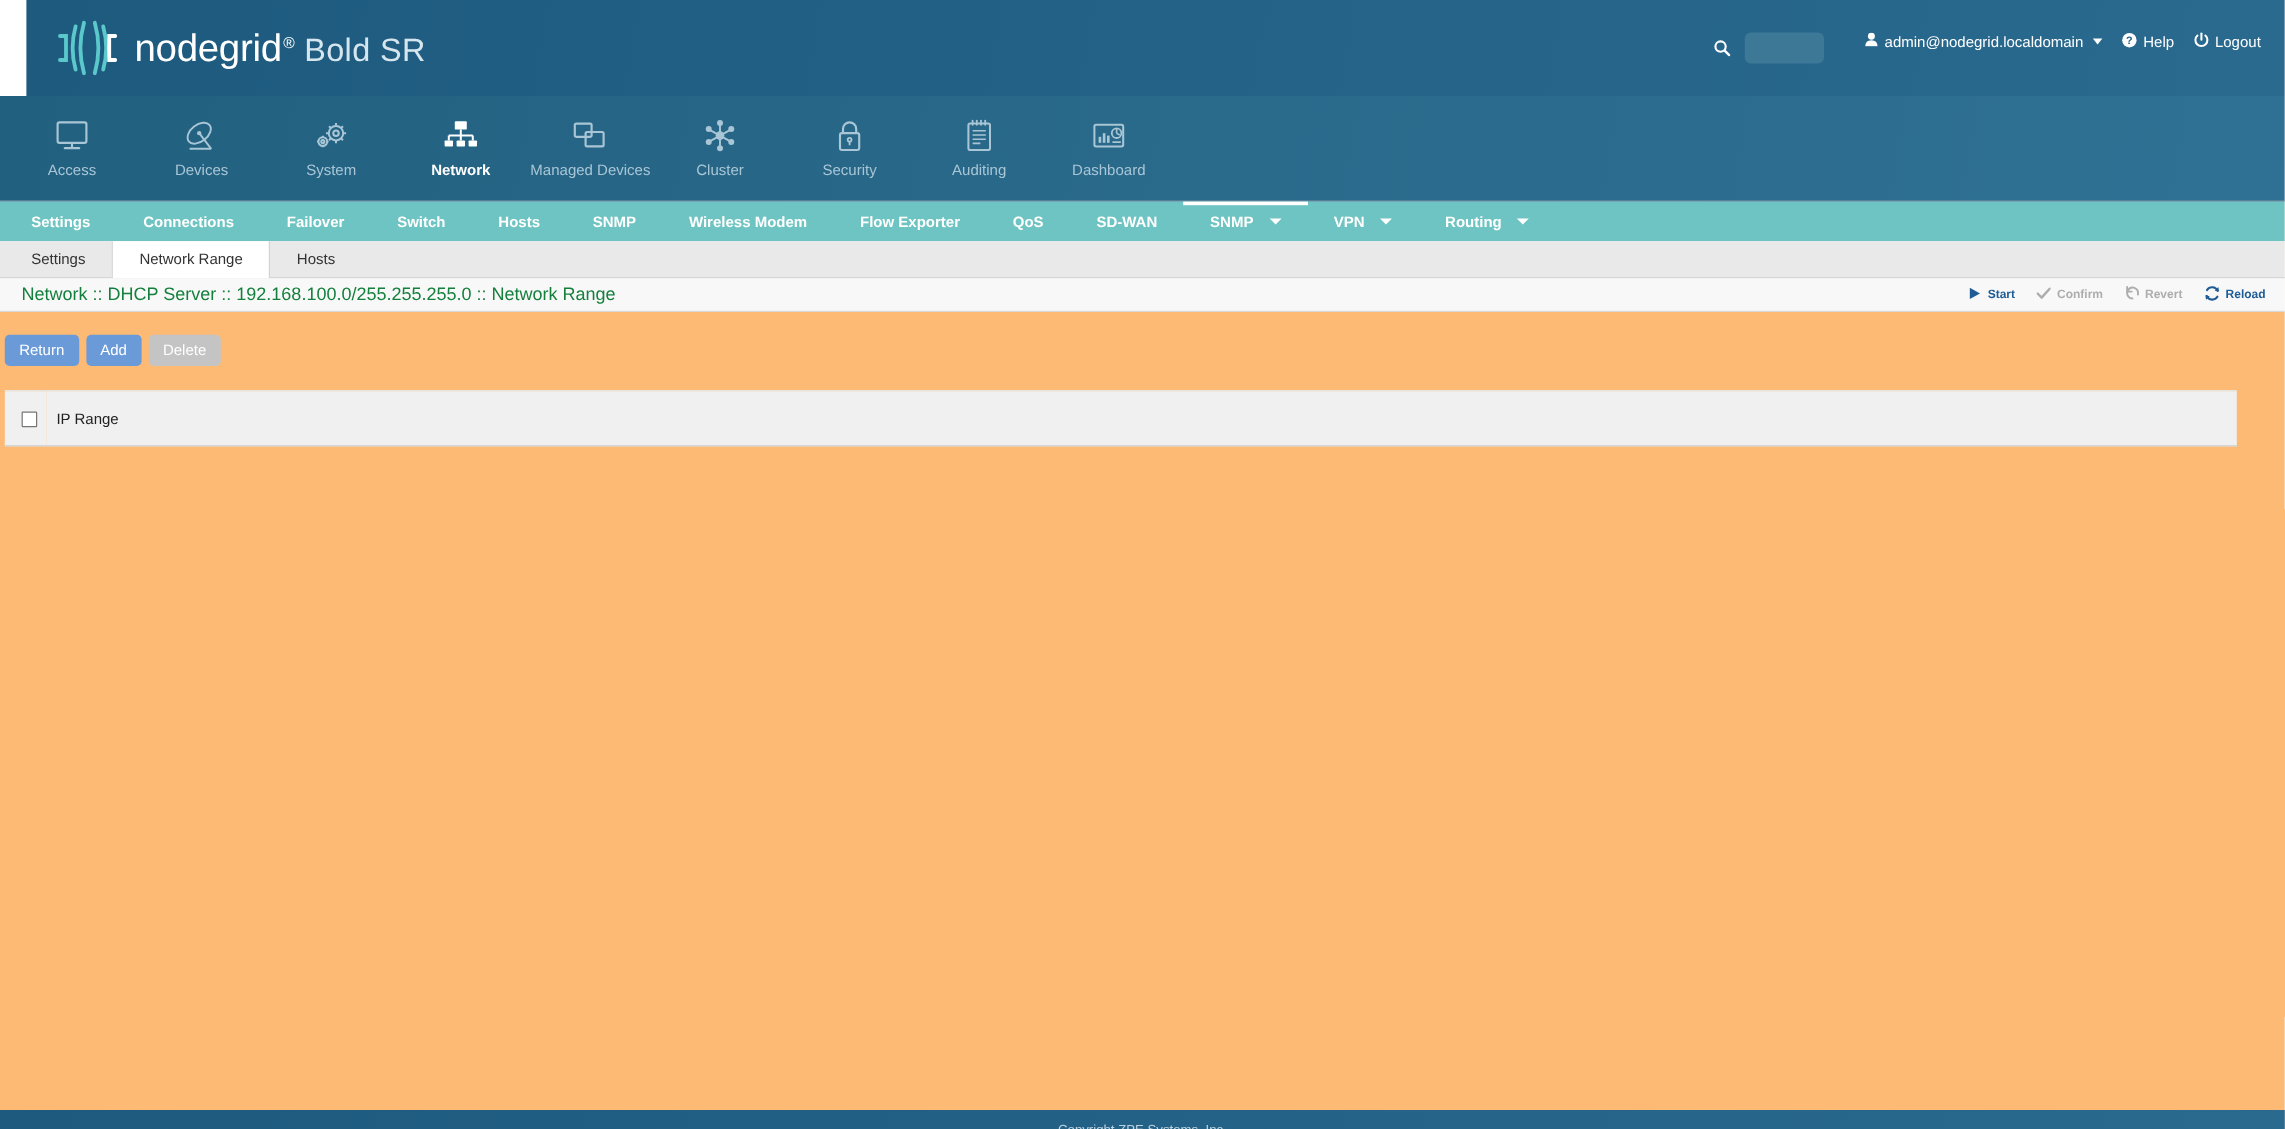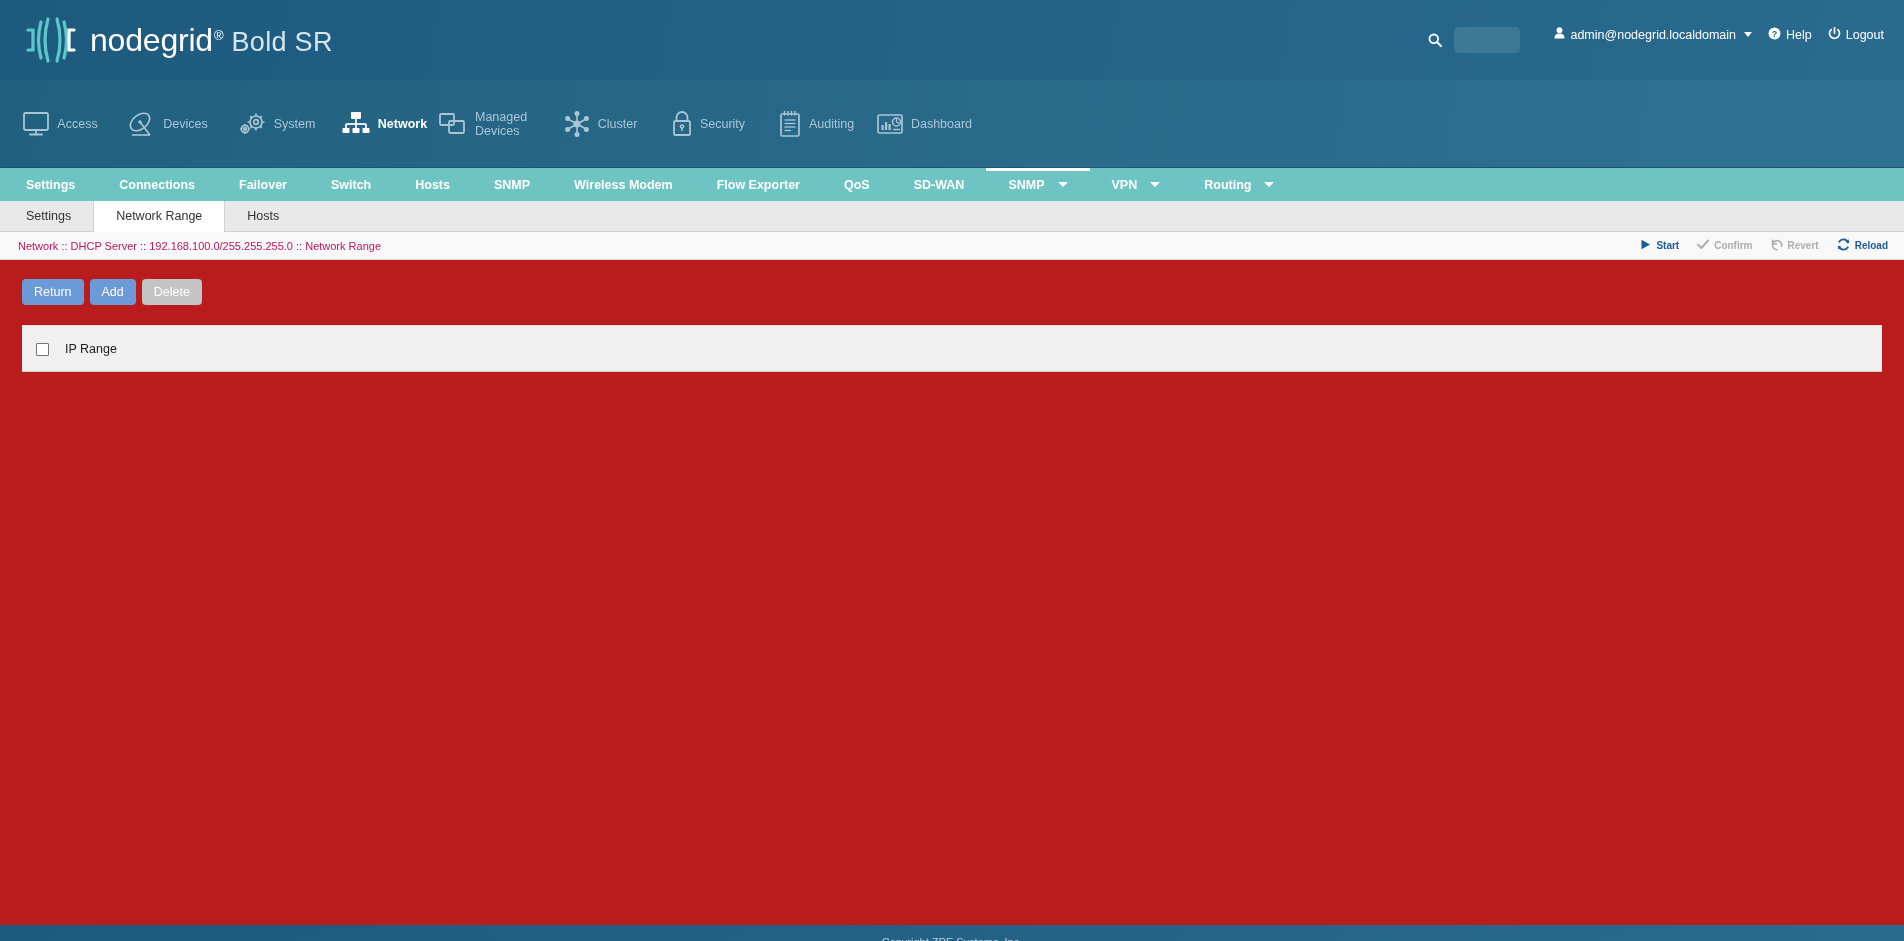--- a/index.html
+++ b/index.html
@@ -13,20 +13,21 @@
   }
 
   
   .header {
     position: relative;
     height: 80px;
     background: linear-gradient(100deg, #1d5a7e 0%, #246186 45%, #2a6a8f 100%);
     display: flex;
     align-items: center;
     padding: 0 22px;
+    margin-left: 22px;
   }
 
   .logo-wrap {
     display: flex;
     align-items: center;
     gap: 14px;
   }
   .logo-mark { width: 54px; height: 48px; display: block; }
   .logo-text {
     display: flex;
@@ -109,21 +110,21 @@
     background: linear-gradient(100deg, #22607f 0%, #2a6a8b 55%, #2f7194 100%);
     display: flex;
     align-items: center;
     padding-left: 6px;
     border-bottom: 1px solid #1c5472;
   }
   .icon-item {
     width: 108px;
     height: 88px;
     display: flex;
-    flex-direction: row;
+    flex-direction: column;
     align-items: center;
     justify-content: center;
     gap: 7px;
     cursor: pointer;
     color: #a9c6d6;
     font-size: 12.5px;
   }
   .icon-item.active { color: #ffffff; font-weight: bold; }
   .icon-item svg { display: block; }
   .icon-glyph { height: 30px; display: flex; align-items: center; }
@@ -196,22 +197,22 @@
   .crumb-bar {
     height: 28px;
     background: #f8f8f8;
     border-bottom: 1px solid #d8d8d8;
     display: flex;
     align-items: center;
     padding: 0 18px;
     position: relative;
   }
   .crumb-text {
-    font-size: 11px;
-    color: #be185d;
+    font-size: 15px;
+    color: #15803d;
   }
   .crumb-actions {
     position: absolute;
     right: 16px;
     display: flex;
     align-items: center;
     gap: 18px;
   }
   .crumb-action {
     display: flex;
@@ -219,22 +220,22 @@
     gap: 5px;
     font-size: 10px;
     font-weight: bold;
     cursor: pointer;
   }
   .crumb-action.enabled { color: #1f5c96; }
   .crumb-action.disabled { color: #adadad; cursor: default; }
 
   
   .content {
-    background: #b91c1c;
-    padding: 19px 22px 0 22px;
+    background: #fdba74;
+    padding: 19px 22px 0 4px;
     height: calc(941px - 80px - 88px - 33px - 31px - 28px - 16px);
   }
   .btn-row {
     display: flex;
     gap: 6px;
     margin-bottom: 20px;
   }
   .btn {
     font-size: 12.5px;
     color: #ffffff;

